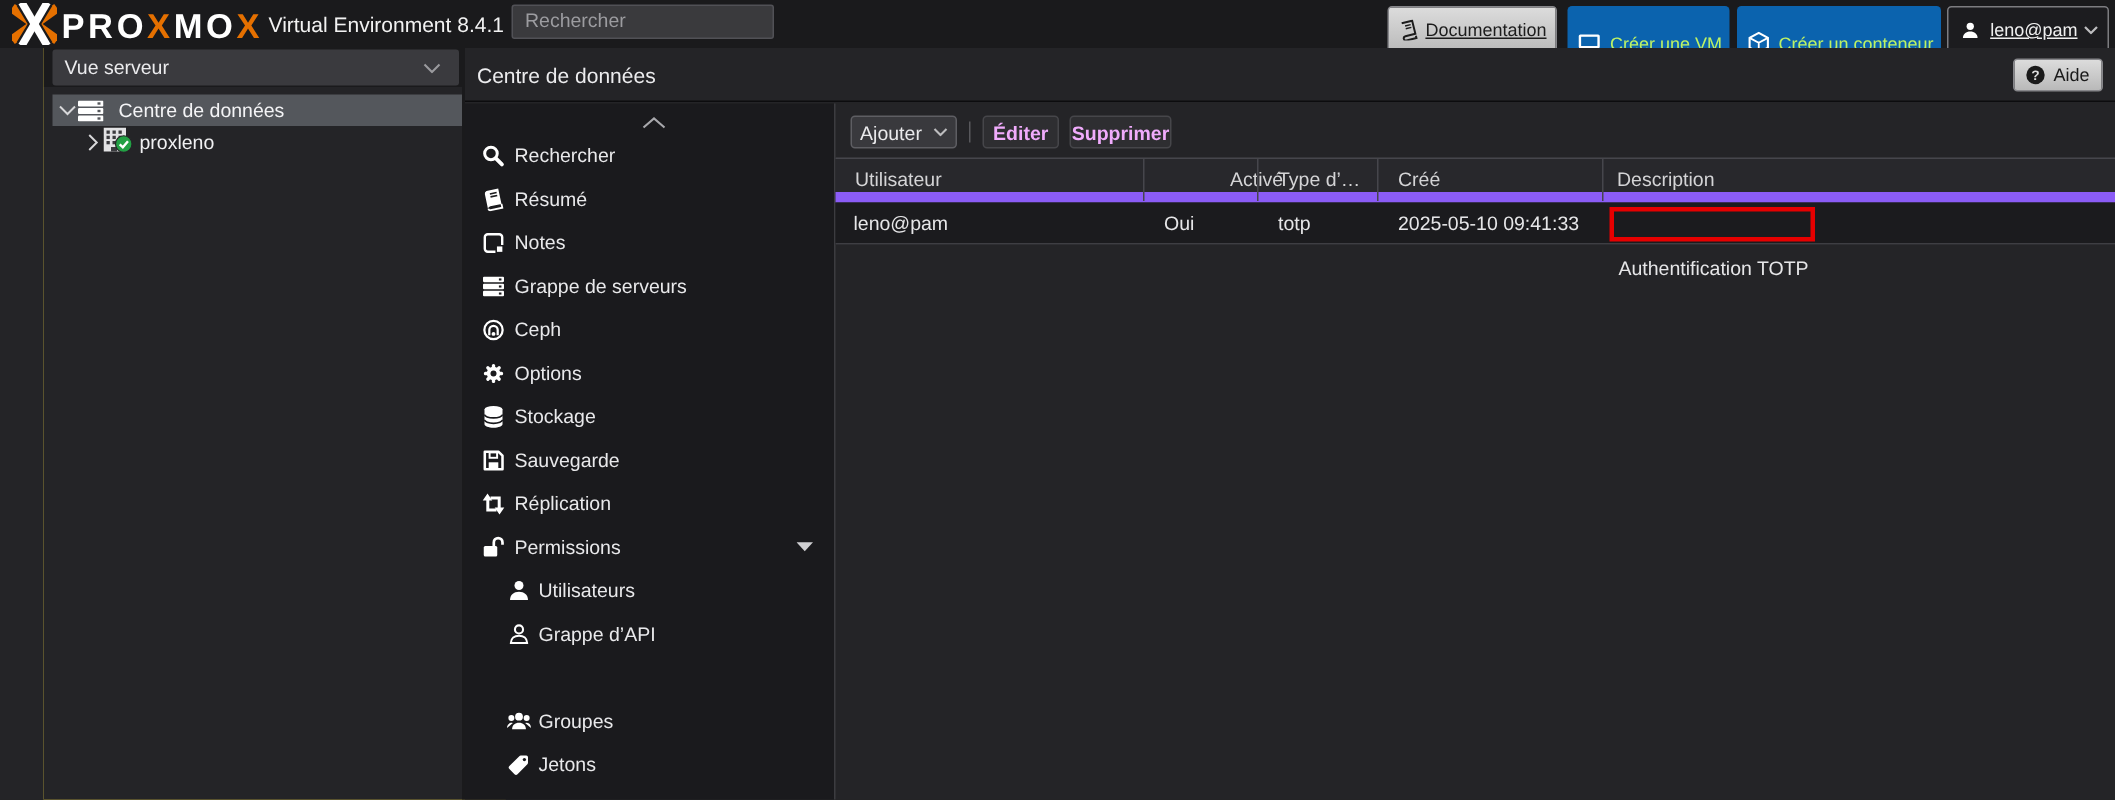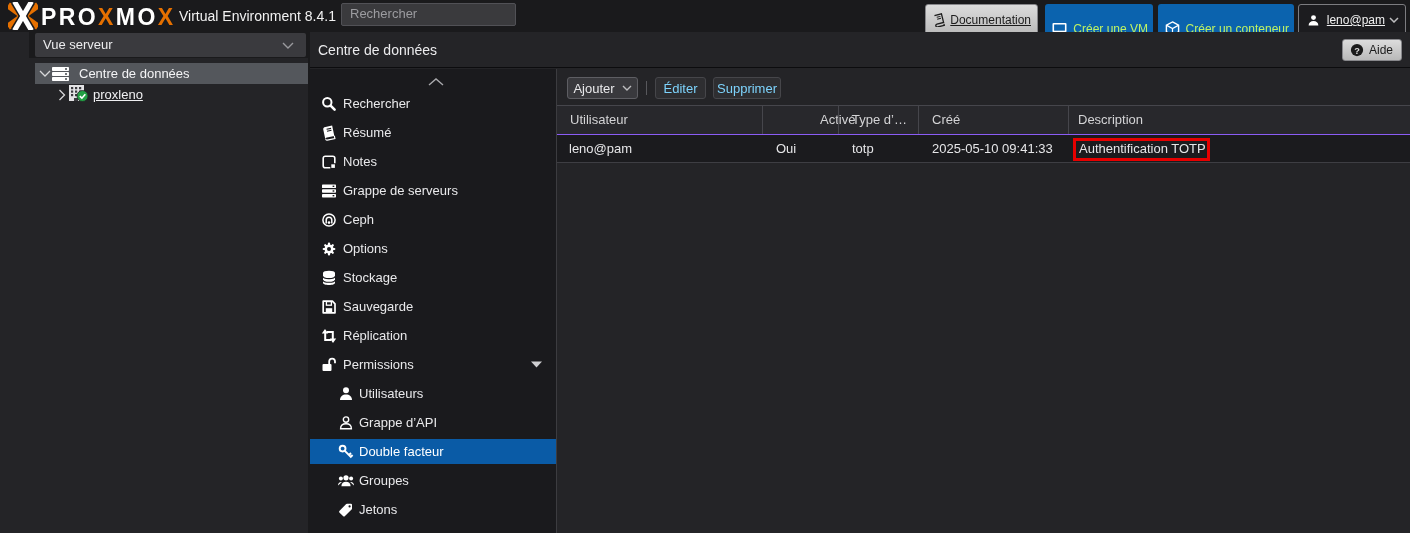--- a/index.html
+++ b/index.html
@@ -49,23 +49,23 @@
   .mitem { position:absolute; left:0; width:246px; height:25px; color:#e9e9eb; font-size:13px; }
   .mitem .ic { position:absolute; left:11px; top:5px; }
   .mitem .lbl { position:absolute; left:33px; top:5px; }
   .msel { background:#0a5ba6; color:#fff; }
 
   
   #tablearea { position:absolute; left:246px; top:37px; width:854px; height:464px; background:#242427;
     border-left:1px solid #3c3c40; }
   .gbtn { position:absolute; top:8px; height:22px; border:1px solid #5e5e63; border-radius:3px;
     background:#39393d; color:#e9e9eb; font-size:13px; display:flex; align-items:center; justify-content:center; }
-  .gbtn.dis { border-color:#46464a; background:#2e2e31; color:#7dd3fc; }
+  .gbtn.dis { border-color:#46464a; background:#2e2e31; color:#f0abfc;font-weight:bold; }
   #thead { position:absolute; left:0; top:36px; width:854px; height:30px; background:#28282c;
-    border-top:1px solid #46464c; border-bottom:1px solid #8b5cf6; color:#d4d4d6; font-size:13px; }
+    border-top:1px solid #46464c; border-bottom:7px solid #8b5cf6; color:#d4d4d6; font-size:13px; }
   .hsep { position:absolute; top:0; width:1px; height:28px; background:#46464c; }
   #trow { position:absolute; left:0; top:66px; width:854px; height:28px; background:#1b1b1e;
     border-bottom:1px solid #3e3e43; color:#e6e6e8; font-size:13px; }
   .cell { position:absolute; top:6px; }
   #redbox { position:absolute; left:516px; top:3px; width:137px; height:23px; border:3px solid #e60000; }
 </style>
 </head>
 <body>
 
 <div id="topbar">
@@ -177,21 +177,21 @@
             <rect x="6" y="5.5" width="2.2" height="2.2"></rect>
             <rect x="10" y="5.5" width="2.2" height="2.2"></rect>
           <rect x="2" y="9" width="2.2" height="2.2"></rect>
             <rect x="6" y="9" width="2.2" height="2.2"></rect>
             <rect x="10" y="9" width="2.2" height="2.2"></rect>
           <rect x="5" y="13" width="4" height="3"></rect>
         </g>
         <circle cx="13.5" cy="11" r="5.5" fill="#22a044" stroke="#242427" stroke-width="0.8"></circle>
         <path d="M10.8 11.2 L12.9 13.2 L16.3 9.2" fill="none" stroke="#fff" stroke-width="1.6"></path>
       </svg>
-      <div style="position:absolute; left:58px; top:3px;text-decoration:underline;">proxleno</div>
+      <div style="position:absolute; left:58px; top:3px;">proxleno</div>
     </div>
   </div>
 </div>
 <div id="splitter"></div>
 
 <div id="rightpanel">
   <div id="titlebar">
     <div id="titletext">Centre de données</div>
     <div id="aidebtn">
       <svg width="14" height="14" viewBox="0 0 16 16" style="margin:0 5px 0 7px">
@@ -310,27 +310,20 @@
           <path d="M2 14c0-3.5 2.6-5.5 6-5.5s6 2 6 5.5z" fill="#fff"></path>
         </svg>
         <div class="lbl" style="left:49px">Utilisateurs</div>
       </div>
       <div class="mitem" style="top: 341px;">
         <svg class="ic" width="16" height="16" viewBox="0 0 16 16" style="left:28px">
           <circle cx="8" cy="4.6" r="2.7" fill="none" stroke="#fff" stroke-width="1.4"></circle>
           <path d="M2.6 13.7c0-3.1 2.4-4.9 5.4-4.9s5.4 1.8 5.4 4.9z" fill="none" stroke="#fff" stroke-width="1.4"></path>
         </svg>
         <div class="lbl" style="left:49px">Grappe d’API</div>
-      </div>
-      <div class="mitem msel" style="top: 370px;">
-        <svg class="ic" width="16" height="16" viewBox="0 0 16 16" style="left:28px">
-          <circle cx="4.6" cy="4.6" r="2.9" fill="none" stroke="#fff" stroke-width="1.9"></circle>
-          <path d="M6.8 6.8 L13.5 13.5 M11 11 l2 -2 M12.8 12.8 l1.8 -1.8" fill="none" stroke="#fff" stroke-width="1.9"></path>
-        </svg>
-        <div class="lbl" style="left:49px">Double facteur</div>
       </div>
       <div class="mitem" style="top: 399px;">
         <svg class="ic" width="16" height="16" viewBox="0 0 16 16" style="left:28px">
           <circle cx="8" cy="4.8" r="2.6" fill="#fff"></circle>
           <path d="M3.4 13.2c0-2.9 2-4.4 4.6-4.4s4.6 1.5 4.6 4.4z" fill="#fff"></path>
           <circle cx="2.9" cy="5.6" r="2" fill="#fff"></circle>
           <path d="M0 12.4c0-2.3 1.3-3.5 3.2-3.5l.7.1" fill="#fff"></path>
           <circle cx="13.1" cy="5.6" r="2" fill="#fff"></circle>
           <path d="M16 12.4c0-2.3-1.3-3.5-3.2-3.5l-.7.1" fill="#fff"></path>
         </svg>
@@ -364,17 +357,17 @@
       <div class="hsep" style="left:205px;"></div>
       <div class="hsep" style="left:281px;"></div>
       <div class="hsep" style="left:361px;"></div>
       <div class="hsep" style="left:511px;"></div>
     </div>
     <div id="trow">
       <div class="cell" style="left:12px;">leno@pam</div>
       <div class="cell" style="left:219px;">Oui</div>
       <div class="cell" style="left:295px;">totp</div>
       <div class="cell" style="left:375px;">2025-05-10 09:41:33</div>
-      <div class="cell" style="left:522px;">Authentification TOTP</div>
+      <div class="cell" style="left:522px;margin-top:30px;">Authentification TOTP</div>
       <div id="redbox"></div>
     </div>
   </div>
 </div>
 
 </body></html>

